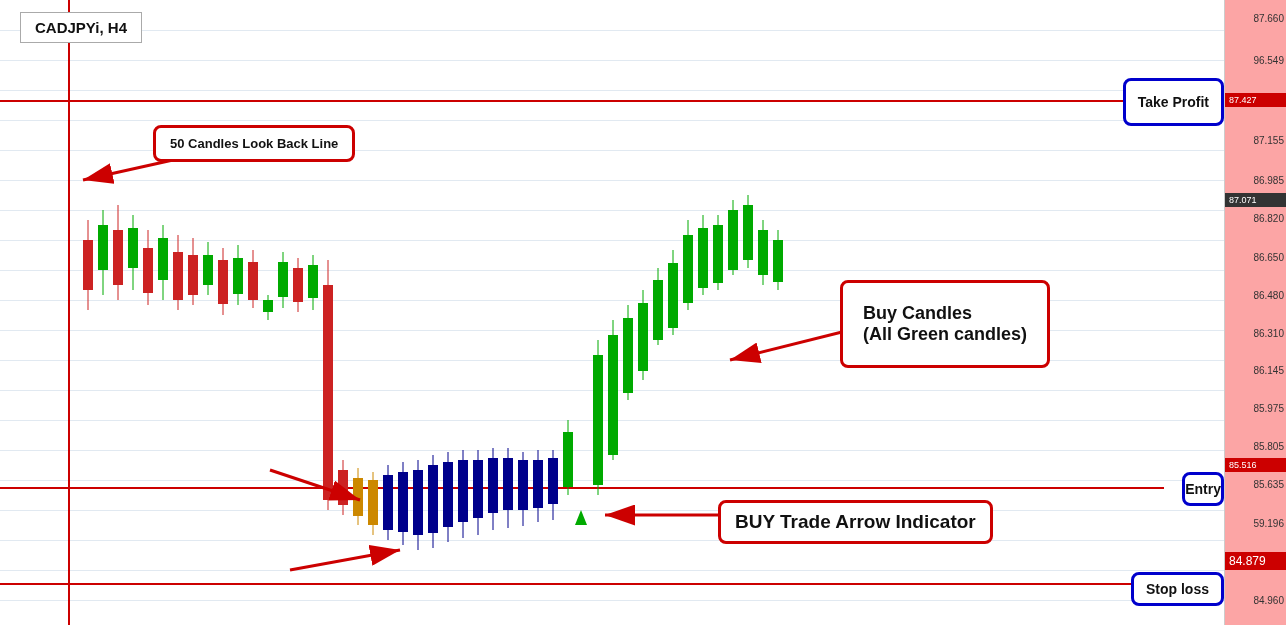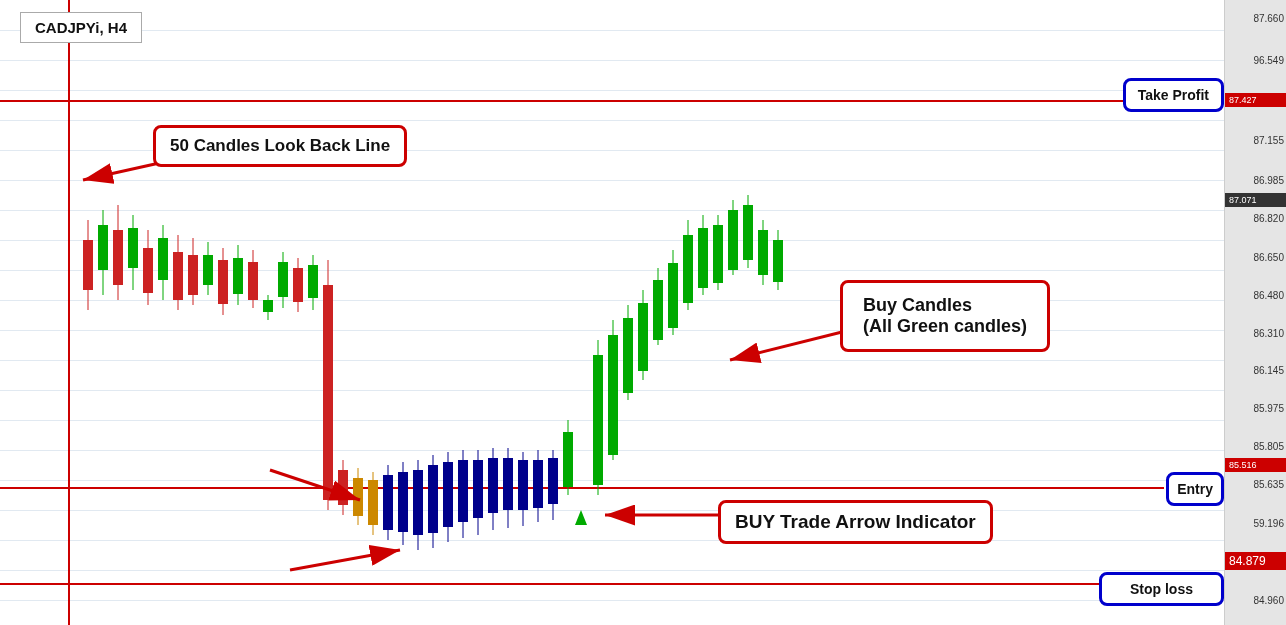--- a/index.html
+++ b/index.html
@@ -39,21 +39,21 @@
       background: rgba(180,200,220,0.4);
     }
 
     
     #price-axis {
       position: absolute;
       right: 0;
       top: 0;
       width: 62px;
       bottom: 0;
-      background: #e5e5e5;
+      background: #fca5a5;
       border-left: 1px solid #ccc;
       padding-left: 48px;
     }
 
     .price-label {
       position: absolute;
       right: 2px;
       font-size: 10px;
       color: #333;
       transform: translateY(-50%);
@@ -110,21 +110,21 @@
       z-index: 10;
     }
 
     
     .annotation-box {
       position: absolute;
       background: white;
       border: 3px solid #cc0000;
       border-radius: 8px;
       padding: 8px 14px;
-      font-size: 17px;
+      font-size: 13px;
       font-weight: bold;
       color: #111;
       z-index: 20;
       white-space: nowrap;
     }
 
     .annotation-box.blue-border {
       border-color: #0000cc;
     }
 
@@ -374,21 +374,21 @@
 
   <svg class="arrow-svg" style="left:68px; top:100px; width:200px; height:100px;">
     <defs>
       <marker id="arrowhead1" markerWidth="10" markerHeight="7" refX="10" refY="3.5" orient="auto">
         <polygon points="0 0, 10 3.5, 0 7" fill="#cc0000"></polygon>
       </marker>
     </defs>
     <line x1="150" y1="50" x2="15" y2="80" stroke="#cc0000" stroke-width="3" marker-end="url(#arrowhead1)"></line>
   </svg>
 
-  <div class="annotation-box" style="top:280px; left:840px; font-size:18px; padding:12px 20px;">
+  <div class="annotation-box" style="top:280px; left:840px; font-size:18px; padding:20px 20px;">
     <div>Buy Candles</div>
     <div>(All Green candles)</div>
   </div>
 
   <svg class="arrow-svg" style="left:650px; top:300px; width:250px; height:100px;">
     <defs>
       <marker id="arrowhead2" markerWidth="10" markerHeight="7" refX="10" refY="3.5" orient="auto">
         <polygon points="0 0, 10 3.5, 0 7" fill="#cc0000"></polygon>
       </marker>
     </defs>
@@ -421,25 +421,25 @@
 
   <svg class="arrow-svg" style="left:580px; top:500px; width:180px; height:60px;">
     <defs>
       <marker id="arrowhead5" markerWidth="10" markerHeight="7" refX="10" refY="3.5" orient="auto">
         <polygon points="0 0, 10 3.5, 0 7" fill="#cc0000"></polygon>
       </marker>
     </defs>
     <line x1="160" y1="15" x2="25" y2="15" stroke="#cc0000" stroke-width="3" marker-end="url(#arrowhead5)"></line>
   </svg>
 
-  <div class="annotation-box blue-border" style="top:78px; right:62px; font-size:14px; padding:6px 12px;">
+  <div class="annotation-box blue-border" style="top:78px; right:62px; font-size:14px; padding:13px 12px;">
     <span>Take Profit</span>
   </div>
 
-  <div class="annotation-box blue-border" style="top:472px; right:62px; font-size:14px; padding:6px 8px;">
+  <div class="annotation-box blue-border" style="top:472px; right:62px; font-size:14px; padding:6px 0;">
     <span>Entry</span>
   </div>
 
-  <div class="annotation-box blue-border" style="top:572px; right:62px; font-size:14px; padding:6px 28px;">
+  <div class="annotation-box blue-border" style="top:572px; right:62px; font-size:14px; padding:6px 12px;">
     <span>Stop loss</span>
   </div>
 
 </div>
 
 </body></html>

